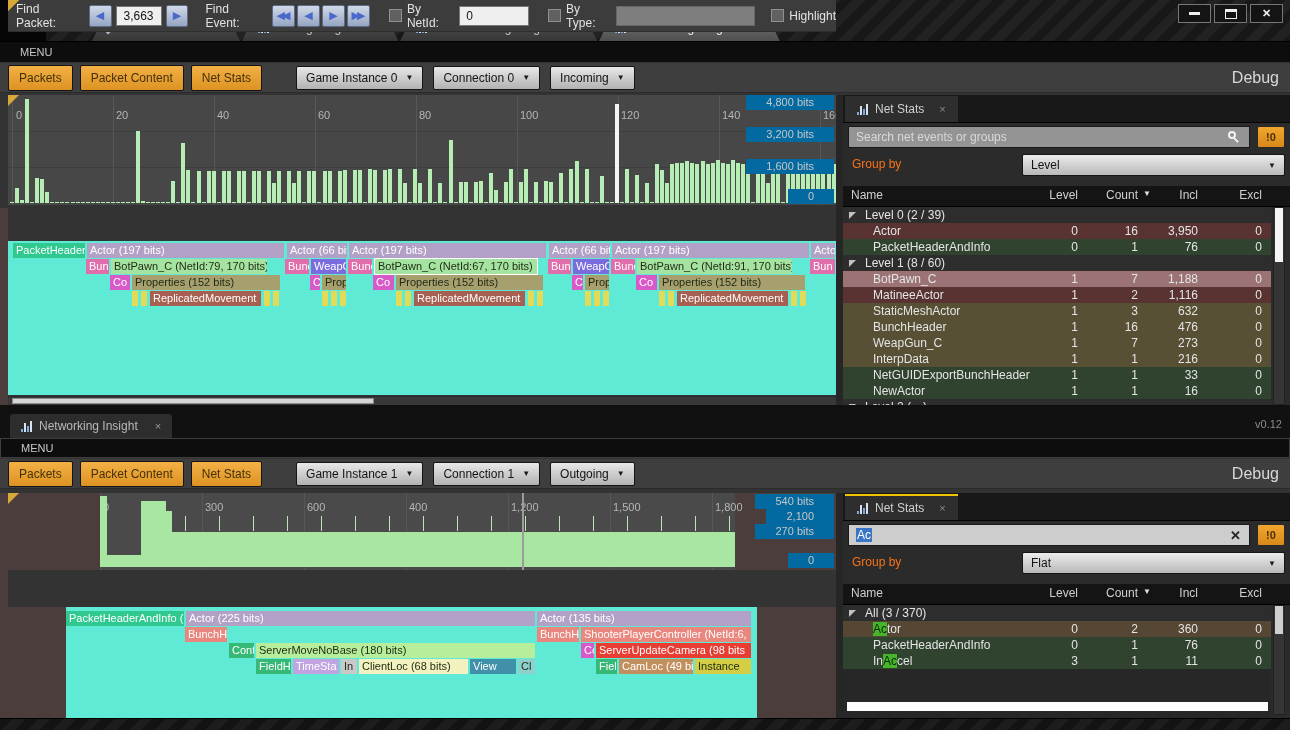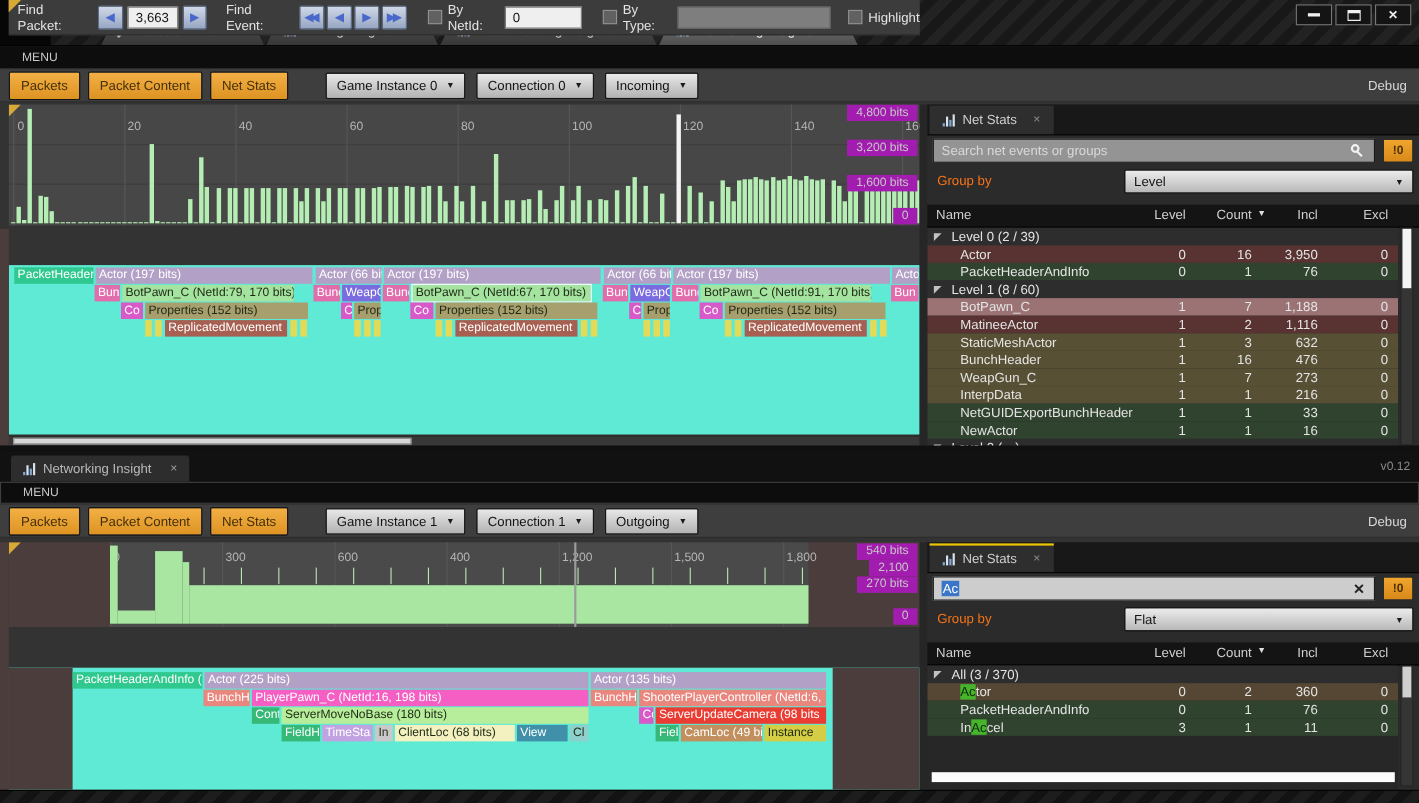--- a/index.html
+++ b/index.html
@@ -20,34 +20,34 @@
   .winbtn{width:31px;height:17px;background:#141414;border:1px solid #777;display:flex;align-items:center;justify-content:center;color:#eee;font-weight:bold;font-size:11px;}
   .version{position:absolute;right:8px;color:#8b8b8b;font-size:11px;}
   .menubar{position:absolute;left:0;right:0;height:20px;background:#0d0d0d;color:#c8c8c8;font-size:11px;
     display:flex;align-items:center;padding-left:20px;box-sizing:border-box;}
   .toolbar{position:absolute;left:0;right:0;height:30px;background:#3e3e3e;display:flex;align-items:center;
     padding:0 8px;box-sizing:border-box;border-bottom:1px solid #2b2b2b;}
   .obtn{height:24px;padding:0 10px;margin-right:7px;background:linear-gradient(#f3b045,#dd9322);
     border:1px solid #151515;border-radius:2px;color:#44300a;font-size:12px;display:flex;align-items:center;}
   .ddbtn{height:22px;padding:0 9px;margin-right:10px;background:linear-gradient(#e8e8e8,#b2b2b2);
     border:1px solid #151515;border-radius:2px;color:#141414;font-size:12px;display:flex;align-items:center;gap:8px;}
-  .debug{margin-left:auto;color:#d8d8d8;font-size:12px;padding-right:3px;}
+  .debug{margin-left:auto;color:#d8d8d8;font-size:16px;padding-right:3px;}
   
   .chart{position:absolute;overflow:hidden;}
   #w1-chart{left:8px;top:95px;width:828px;height:110px;background:#474747;}
   #w2-chart{left:8px;top:493px;width:828px;height:77px;background:#4b3d3c;}
   .grayzone{position:absolute;top:0;bottom:0;background:#4a4a4a;}
   .vgrid{position:absolute;top:0;bottom:0;width:1px;background:#575757;}
   .hgrid{position:absolute;left:0;right:0;height:1px;background:#3d3d3d;}
   .bar{position:absolute;bottom:2px;width:4px;}
   .aseg{position:absolute;}
   .ptick{position:absolute;width:1px;background:#b9e9b2;}
   .selline{position:absolute;top:0;bottom:0;width:2px;background:#9c9c9c;}
   .xlab{position:absolute;color:#b5b5b5;font-size:11px;white-space:nowrap;}
-  .ychip{position:absolute;right:2px;background:#a21caf;color:#c6c6c6;font-size:11px;padding:0 8px;line-height:15px;white-space:nowrap;}
+  .ychip{position:absolute;right:2px;background:#0369a1;color:#c6c6c6;font-size:11px;padding:0 20px;line-height:15px;white-space:nowrap;}
   .fold{position:absolute;left:0;top:0;width:0;height:0;border-top:11px solid #d9a938;border-right:11px solid transparent;z-index:6;}
   
   .findrow{position:absolute;left:8px;width:828px;height:32px;background:#3c3c3c;display:flex;align-items:center;
     font-size:12px;color:#e3e3e3;box-sizing:border-box;border-bottom:1px solid #2e2e2e;}
   .navbtn{width:23px;height:22px;background:linear-gradient(#d0d9e8,#96a5c2);border:1px solid #5d6c88;border-radius:2px;
     color:#4a68cc;font-size:11px;display:flex;align-items:center;justify-content:center;margin:0 1px;box-sizing:border-box;}
   .navbtn.dbl{letter-spacing:-3px;padding-right:3px;}
   .numin{height:20px;background:#efefef;border:1px solid #777;color:#141414;display:flex;align-items:center;
     justify-content:center;margin:0 3px;box-sizing:border-box;}
   .typein{height:20px;background:#7e7e7e;border:1px solid #666;margin:0 3px;box-sizing:border-box;}
@@ -652,21 +652,20 @@
       <div class="cb" style="margin-left: 13px;"></div>
       <span style="margin-left: 5px;">Highlight</span>
     </div>
   <div class="tree" id="w2-tree">
       <div class="maroonzone" style="left: 0px; width: 58px;"></div>
       <div class="maroonzone" style="left: 749px; width: 79px;"></div>
       <div class="seg" style="left: 58px; width: 118px; top: 4px; background: rgb(47, 200, 143);">PacketHeaderAndInfo (</div>
       <div class="seg" style="left: 178px; width: 349px; top: 4px; background: rgb(178, 160, 198);">Actor (225 bits)</div>
       <div class="seg" style="left: 529px; width: 214px; top: 4px; background: rgb(178, 160, 198);">Actor (135 bits)</div>
       <div class="seg" style="left: 177px; width: 42px; top: 20px; background: rgb(233, 134, 126);">BunchH</div>
-      <div class="seg" style="left: 221px; width: 306px; top: 20px; background: rgb(245, 95, 196);">PlayerPawn_C (NetId:16, 198 bits)</div>
       <div class="seg" style="left: 529px; width: 42px; top: 20px; background: rgb(233, 134, 126);">BunchH</div>
       <div class="seg" style="left: 573px; width: 170px; top: 20px; background: rgb(233, 134, 126);">ShooterPlayerController (NetId:6,</div>
       <div class="seg" style="left: 221px; width: 25px; top: 36px; background: rgb(54, 184, 119);">Cont</div>
       <div class="seg" style="left: 248px; width: 279px; top: 36px; background: rgb(183, 238, 156); color: rgb(30, 42, 20);">ServerMoveNoBase (180 bits)</div>
       <div class="seg" style="left: 573px; width: 13px; top: 36px; background: rgb(216, 90, 200);">Co</div>
       <div class="seg" style="left: 588px; width: 155px; top: 36px; background: rgb(233, 60, 50);">ServerUpdateCamera (98 bits</div>
       <div class="seg" style="left: 248px; width: 35px; top: 52px; background: rgb(54, 184, 119);">FieldH</div>
       <div class="seg" style="left: 285px; width: 46px; top: 52px; background: rgb(194, 163, 226);">TimeSta</div>
       <div class="seg" style="left: 333px; width: 16px; top: 52px; background: rgb(201, 201, 201); color: rgb(30, 42, 20);">In</div>
       <div class="seg" style="left: 351px; width: 109px; top: 52px; background: rgb(243, 241, 191); color: rgb(30, 42, 20);">ClientLoc (68 bits)</div>

